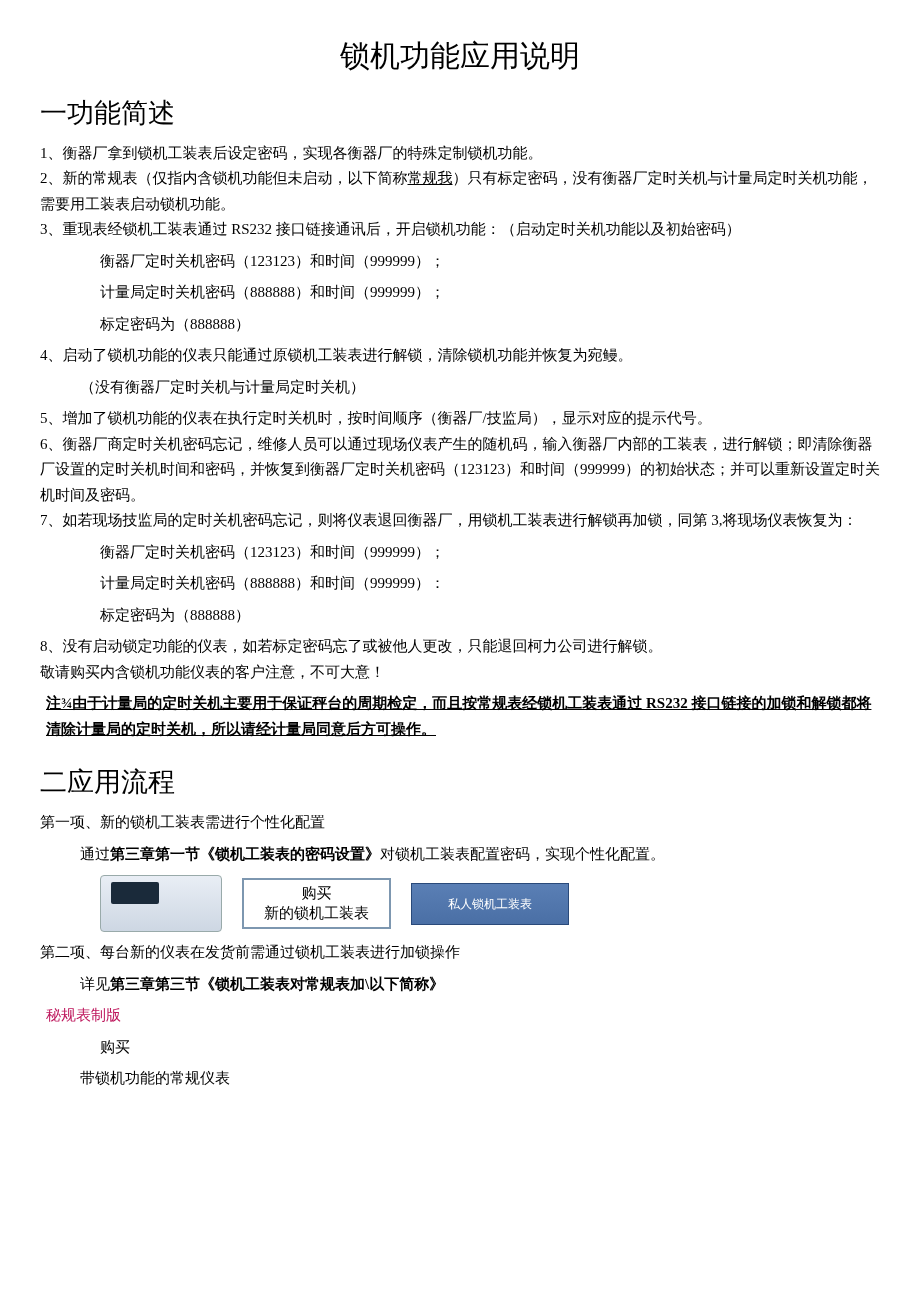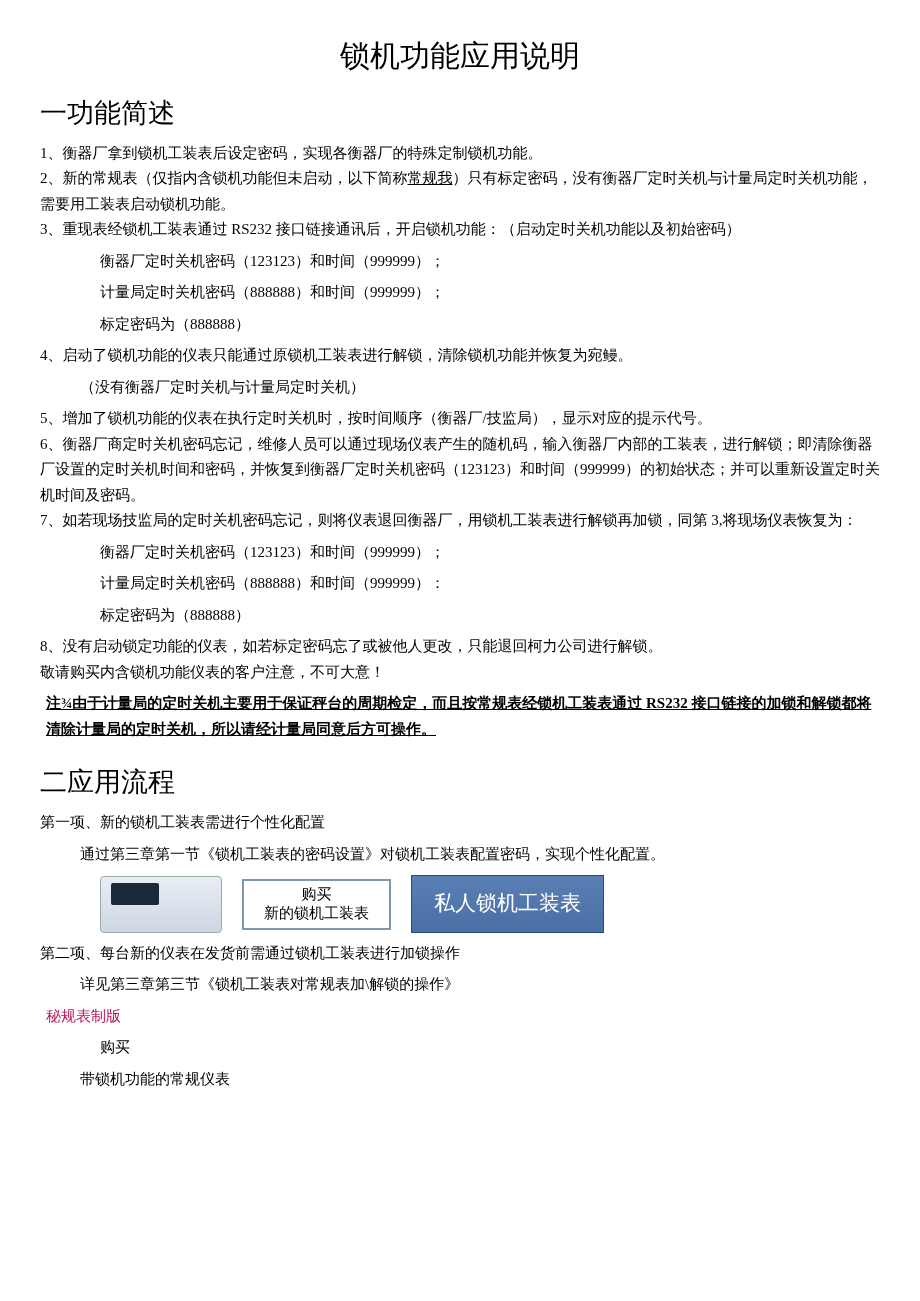--- a/index.html
+++ b/index.html
@@ -22,21 +22,21 @@
   .h2 {
     font-size: 27px;
     margin: 8px 0 4px 0;
   }
   .item {
     margin: 0;
   }
   .indent1 { margin-left: 60px; }
   .indent2 { margin-left: 40px; }
   .underline { text-decoration: underline; }
-  .bold { font-weight: normal; }
+  .bold { font-weight: bold; }
   .note {
     text-decoration: underline;
     font-weight: bold;
   }
   .flow-row {
     display: flex;
     align-items: center;
     gap: 20px;
     margin: 8px 0 8px 60px;
   }
@@ -84,22 +84,22 @@
     text-align: center;
     color: #274a6b;
     font-size: 15px;
     top: 50%;
     transform: translateY(-50%);
   }
   .blue-box {
     background: linear-gradient(#5a7fb5,#4a6fa5);
     border: 1px solid #2a4a7a;
     color: #fff;
-    padding: 10px 22px;
-    font-size: 21px;
+    padding: 10px 36px;
+    font-size: 12px;
   }
   .reddish {
     color: #be185d;
   }
   p { margin: 6px; }
 </style>
 </head>
 <body>
 
 <h1 class="title">锁机功能应用说明</h1>
@@ -143,17 +143,17 @@
   <div class="device-box"></div>
   <div class="label-box">
     <div>购买</div>
     <div>新的锁机工装表</div>
   </div>
   <div class="blue-box">私人锁机工装表</div>
 </div>
 
 <p class="item">第二项、每台新的仪表在发货前需通过锁机工装表进行加锁操作</p>
 <p class="indent2">
-  <span>详见</span><span class="bold">第三章第三节《锁机工装表对常规表加\解锁的操作》</span>
+  <span>详见</span><span class="bold">第三章第三节《锁机工装表对常规表加\以下简称》</span>
 </p>
 <p class="reddish">秘规表制版</p>
 <p class="indent1">购买</p>
 <p class="indent2">带锁机功能的常规仪表</p>
 
 </body></html>

